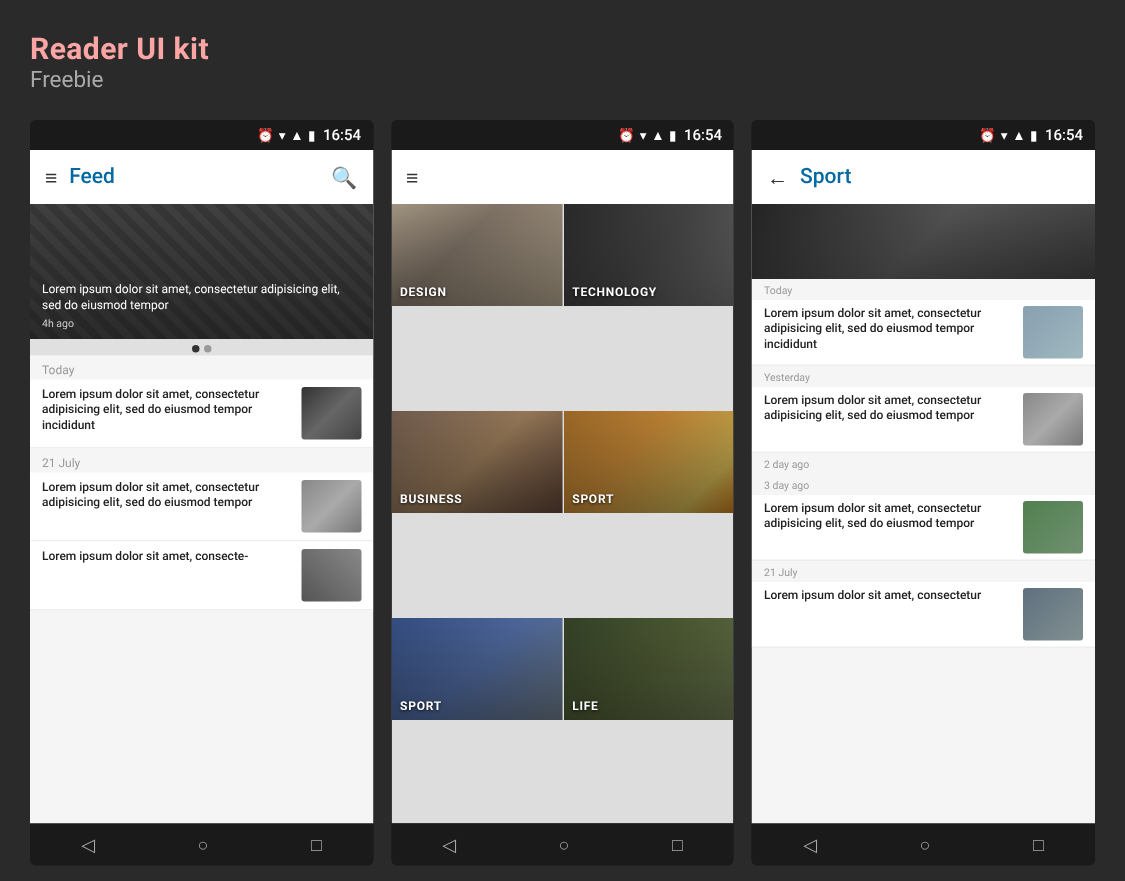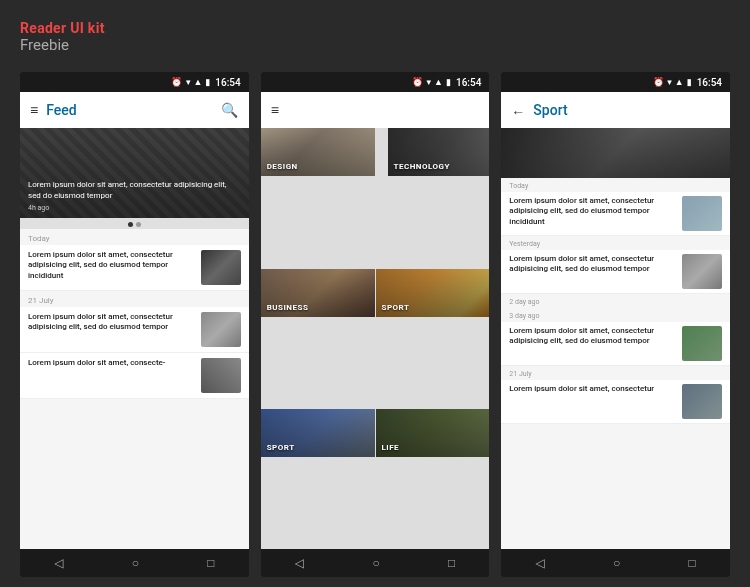--- a/index.html
+++ b/index.html
@@ -11,22 +11,22 @@
       overflow: hidden;
       display: flex;
       flex-direction: column;
       padding: 20px 20px 10px 20px;
     }
 
     .page-header {
       margin-bottom: 18px;
     }
     .page-title {
-      color: #ef4444;
-      font-size: 14px;
+      color: #fca5a5;
+      font-size: 20px;
       font-weight: 700;
       letter-spacing: 0.3px;
     }
     .page-subtitle {
       color: #aaaaaa;
       font-size: 15px;
       font-weight: 400;
     }
 
     .phones-container {
@@ -202,41 +202,40 @@
     
     .source-grid {
       display: grid;
       grid-template-columns: 1fr 1fr;
       gap: 1px;
       background: #ddd;
       flex: 1;
     }
     .source-cell {
       position: relative;
-      height: 48px;
+      height: 68px;
       overflow: hidden;
     }
     .source-cell-label {
       position: absolute;
       bottom: 5px;
       left: 6px;
       font-size: 8px;
       font-weight: 700;
       color: #ffffff;
       letter-spacing: 0.5px;
       text-shadow: 0 1px 2px rgba(0,0,0,0.8);
     }
     .bg-design {
       background: linear-gradient(rgba(0,0,0,0.2), rgba(0,0,0,0.5)),
         linear-gradient(135deg, #c8b8a0 0%, #a09080 40%, #d4c4a8 100%);
     }
     .bg-technology {
       background: linear-gradient(rgba(0,0,0,0.2), rgba(0,0,0,0.5)),
         linear-gradient(135deg, #333 0%, #555 50%, #888 100%);
-      margin-left: 12px;
     }
     .bg-business {
       background: linear-gradient(rgba(0,0,0,0.2), rgba(0,0,0,0.5)),
         linear-gradient(135deg, #8a7060 0%, #b8946c 50%, #705040 100%);
     }
     .bg-food {
       background: linear-gradient(rgba(0,0,0,0.2), rgba(0,0,0,0.5)),
         linear-gradient(135deg, #c08030 0%, #e8a040 40%, #f0d060 80%, #e89020 100%);
     }
     .bg-sport {

